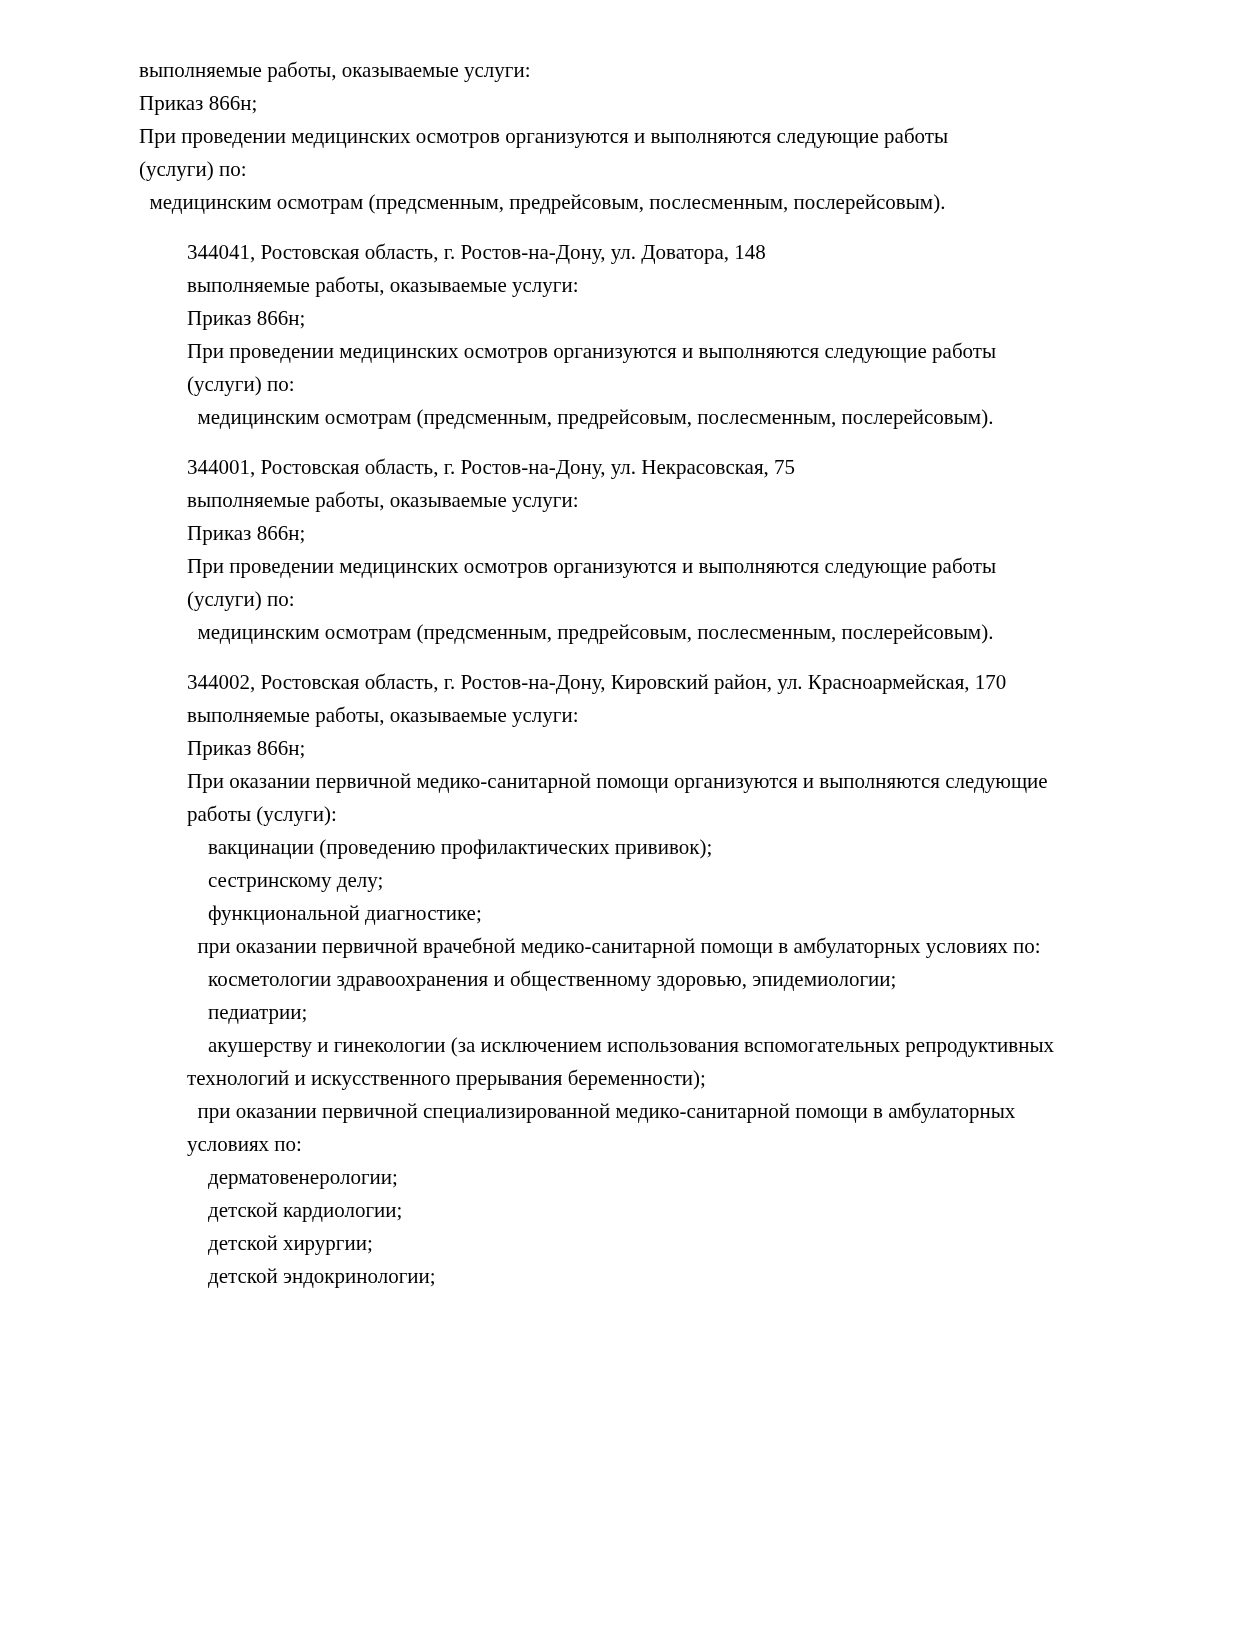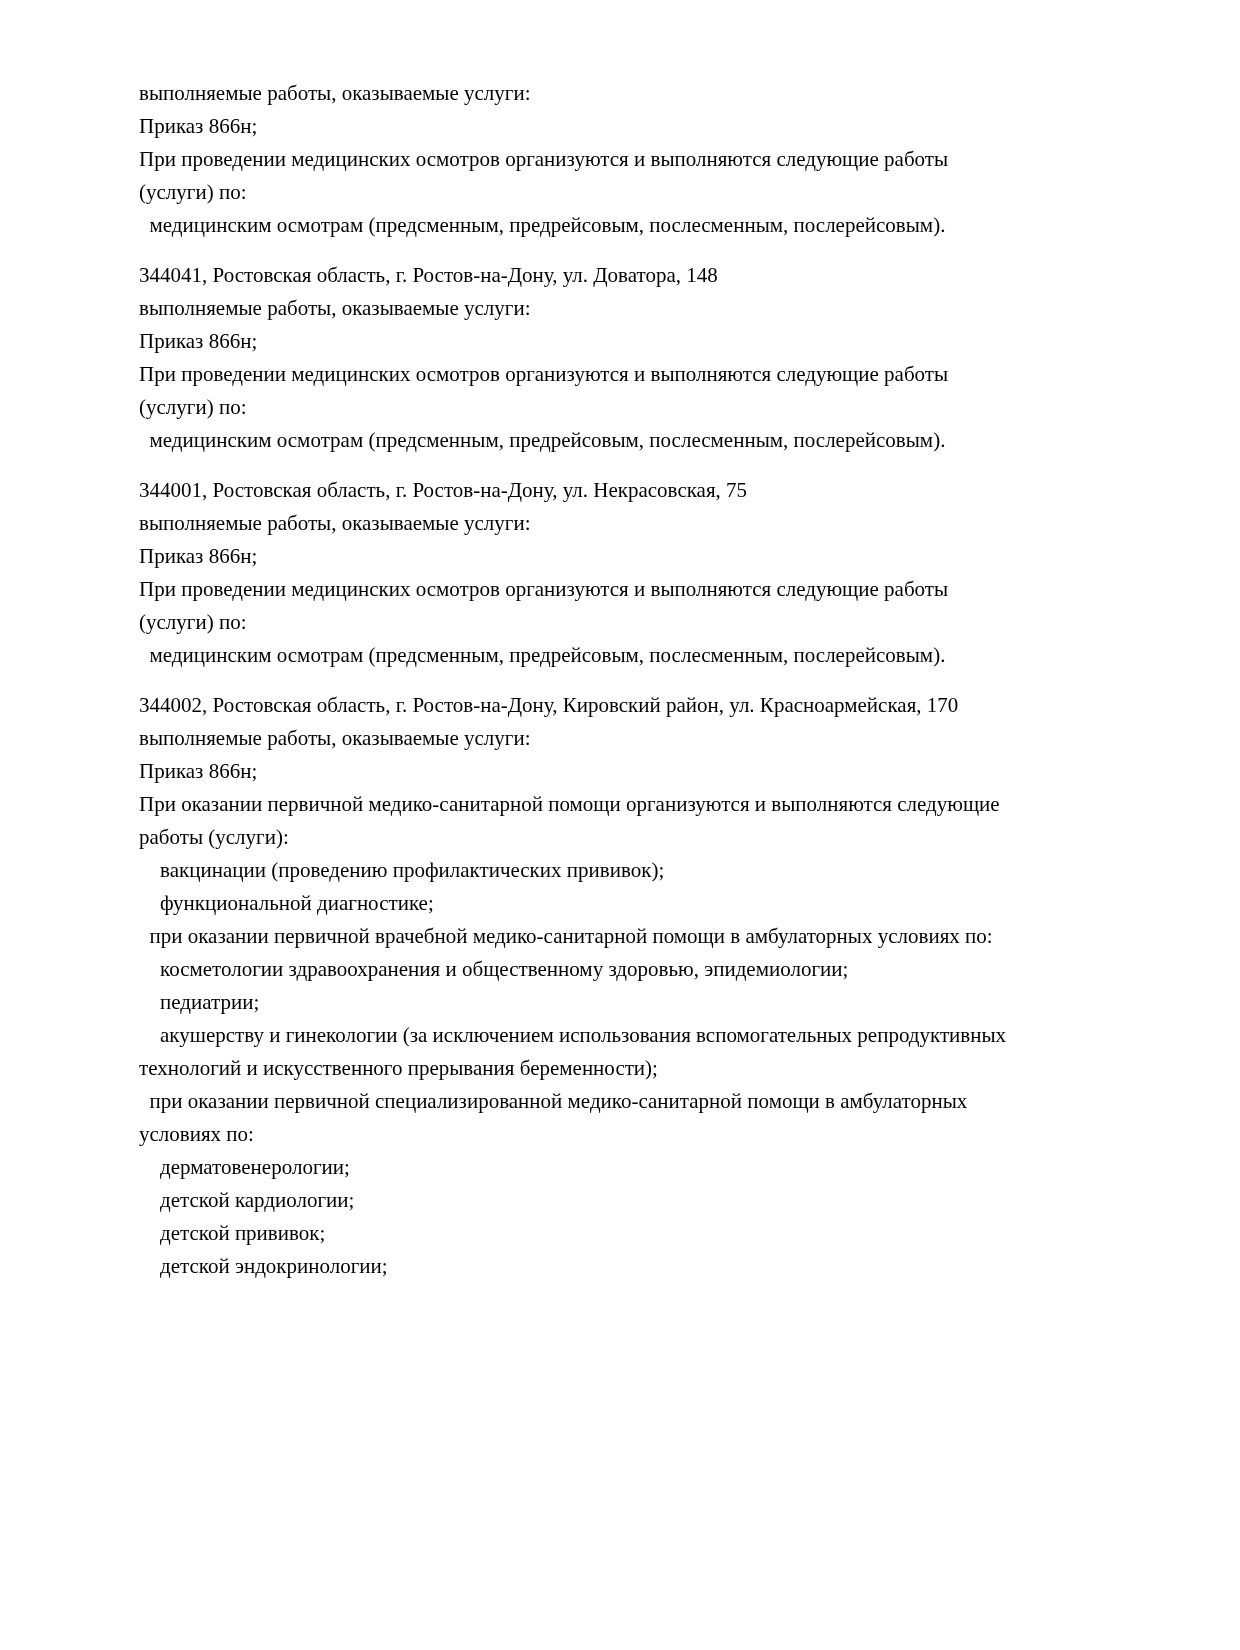--- a/index.html
+++ b/index.html
@@ -9,25 +9,25 @@
     height: 1650px;
     overflow: hidden;
     font-family: "Liberation Serif", "DejaVu Serif", serif;
     font-size: 21px;
     line-height: 33px;
     color: #000000;
   }
   .doc {
     width: 1240px;
     height: 1650px;
-    padding: 77px 30px 0 139px;
+    padding: 54px 30px 0 139px;
     background: #ffffff;
     border-radius: 14px;
   }
-  .section + .section { margin-top: 17px; }
+  .section + .section { margin-top: 17px; margin-left: 48px; }
   .line { white-space: pre-wrap; }
 </style>
 </head>
 <body>
 
 <div class="doc">
 
   <div class="section">
     <div class="line">выполняемые работы, оказываемые услуги:</div>
     <div class="line">Приказ 866н;</div>
@@ -54,27 +54,28 @@
     <div class="line">  медицинским осмотрам (предсменным, предрейсовым, послесменным, послерейсовым).</div>
   </div>
 
   <div class="section">
     <div class="line">344002, Ростовская область, г. Ростов-на-Дону, Кировский район, ул. Красноармейская, 170</div>
     <div class="line">выполняемые работы, оказываемые услуги:</div>
     <div class="line">Приказ 866н;</div>
     <div class="line">При оказании первичной медико-санитарной помощи организуются и выполняются следующие
 работы (услуги):</div>
     <div class="line">    вакцинации (проведению профилактических прививок);</div>
+    <div class="line">    сестринскому делу;</div>
     <div class="line">    функциональной диагностике;</div>
     <div class="line">  при оказании первичной врачебной медико-санитарной помощи в амбулаторных условиях по:</div>
     <div class="line">    косметологии здравоохранения и общественному здоровью, эпидемиологии;</div>
     <div class="line">    педиатрии;</div>
     <div class="line">    акушерству и гинекологии (за исключением использования вспомогательных репродуктивных
 технологий и искусственного прерывания беременности);</div>
     <div class="line">  при оказании первичной специализированной медико-санитарной помощи в амбулаторных
 условиях по:</div>
     <div class="line">    дерматовенерологии;</div>
     <div class="line">    детской кардиологии;</div>
-    <div class="line">    детской прививок;</div>
+    <div class="line">    детской хирургии;</div>
     <div class="line">    детской эндокринологии;</div>
   </div>
 
 </div>
 
 </body></html>

